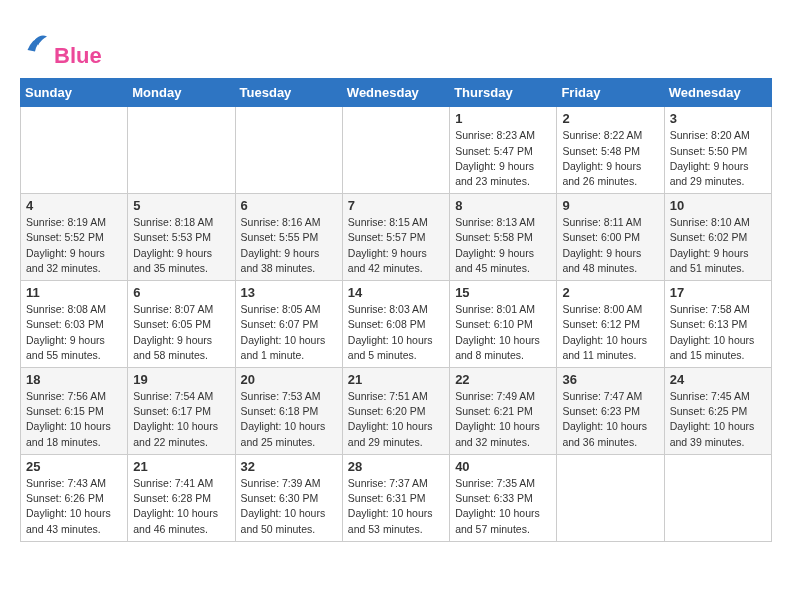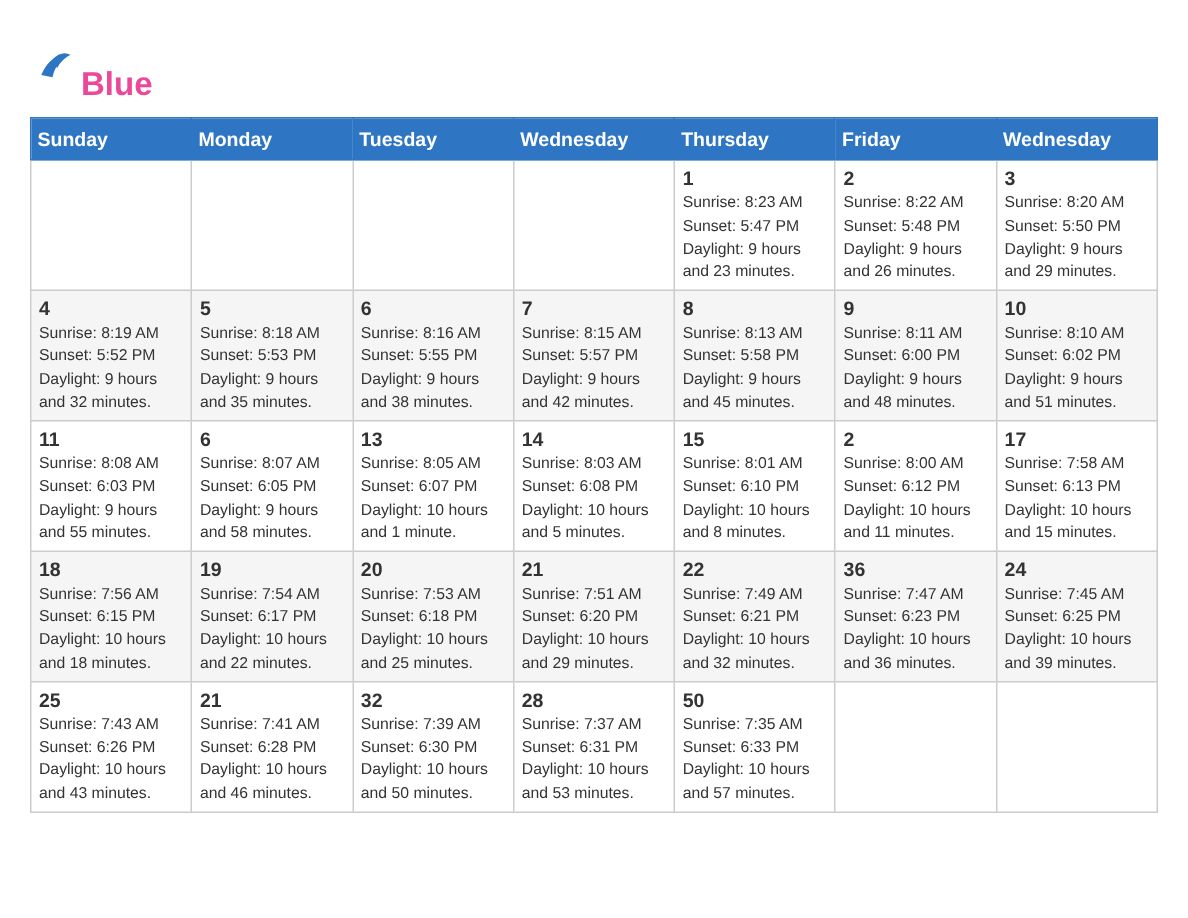--- a/index.html
+++ b/index.html
@@ -240,20 +240,20 @@
         </td>
         <td>
           <span class="day-number">32</span>
           <div class="day-info">Sunrise: 7:39 AM<br>Sunset: 6:30 PM<br>Daylight: 10 hours<br>and 50 minutes.</div>
         </td>
         <td>
           <span class="day-number">28</span>
           <div class="day-info">Sunrise: 7:37 AM<br>Sunset: 6:31 PM<br>Daylight: 10 hours<br>and 53 minutes.</div>
         </td>
         <td>
-          <span class="day-number">50</span>
+          <span class="day-number">40</span>
           <div class="day-info">Sunrise: 7:35 AM<br>Sunset: 6:33 PM<br>Daylight: 10 hours<br>and 57 minutes.</div>
         </td>
         <td class="empty-cell"></td>
         <td class="empty-cell"></td>
       </tr>
     </tbody>
 </table>
 
 </body></html>

